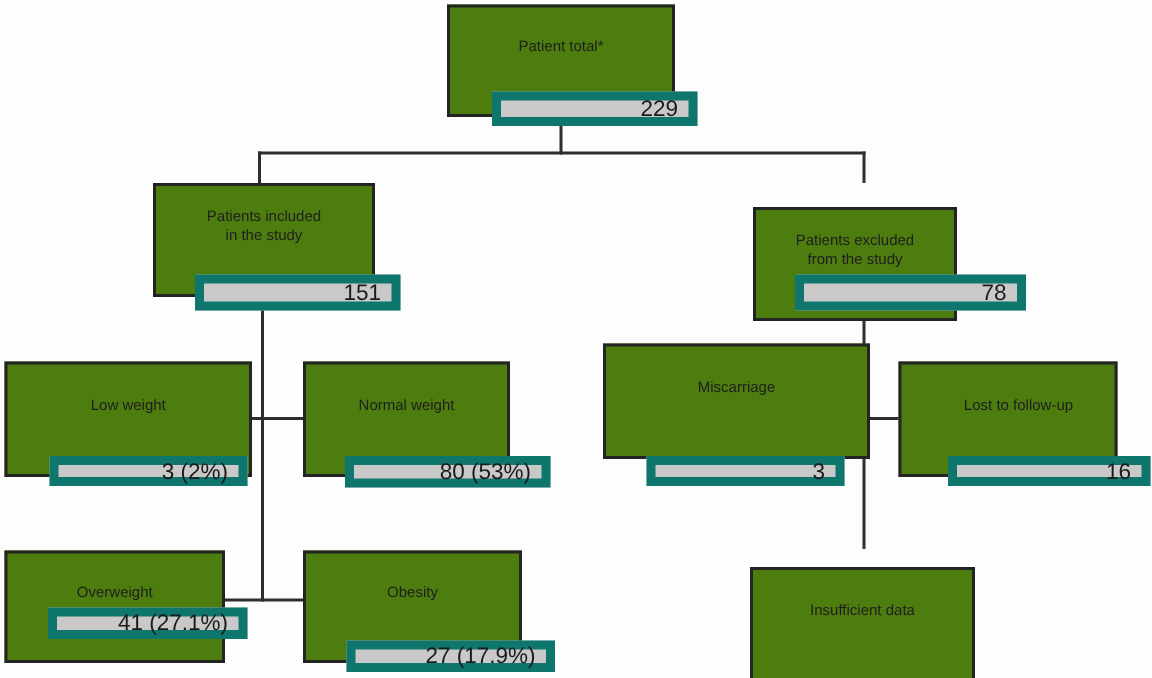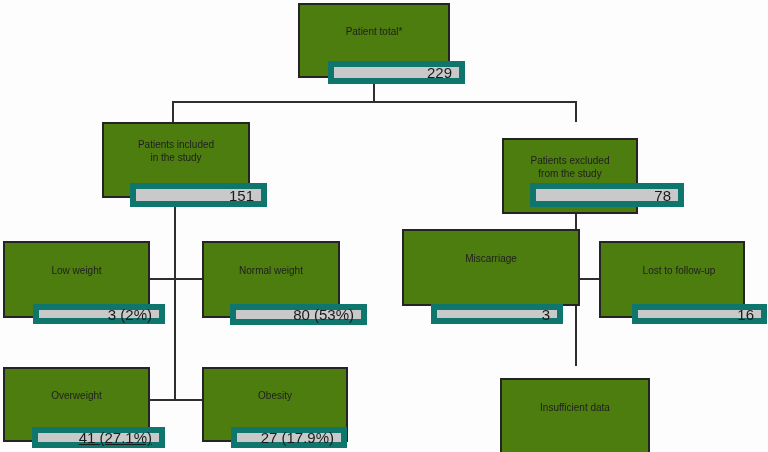--- a/index.html
+++ b/index.html
@@ -42,31 +42,31 @@
   
   #box-root { left:298px; top:3px;   width:152px; height:75px; }
   #bar-root { left:328px; top:61px;  width:137px; height:23px; }
 
   #box-inc  { left:102px; top:122px; width:148px; height:76px; }
   #bar-inc  { left:130px; top:183px; width:137px; height:24px; }
 
   #box-exc  { left:502px; top:122px; width:136px; height:76px;margin-top:16px; }
   #bar-exc  { left:530px; top:183px; width:154px; height:24px; }
 
-  #box-low  { left:3px;   top:241px; width:147px; height:77px; }
+  #box-low  { left:3px;   top:241px; width:165px; height:77px; }
   #bar-low  { left:33px;  top:304px; width:132px; height:20px; }
 
   #box-nor  { left:202px; top:241px; width:138px; height:77px; }
   #bar-nor  { left:230px; top:304px; width:137px; height:21px; }
 
   #box-ovr  { left:3px;   top:367px; width:147px; height:75px; }
-  #bar-ovr  { left:32px;  top:427px; width:133px; height:21px;text-decoration:underline; }
+  #bar-ovr  { left:32px;  top:405px; width:133px; height:21px; }
 
   #box-obe  { left:202px; top:367px; width:146px; height:75px;text-align:right; }
-  #bar-obe  { left:231px; top:427px; width:116px; height:21px; }
+  #bar-obe  { left:231px; top:427px; width:139px; height:21px; }
 
   #box-mis  { left:402px; top:229px; width:178px; height:77px; }
   #bar-mis  { left:431px; top:304px; width:132px; height:20px; }
 
   #box-los  { left:599px; top:241px; width:146px; height:77px;padding-left:20px; }
   #bar-los  { left:632px; top:304px; width:135px; height:20px; }
 
   #box-ins  { left:500px; top:378px; width:150px; height:76px; }
   #bar-ins  { left:530px; top:426px; width:150px; height:21px; }
 

